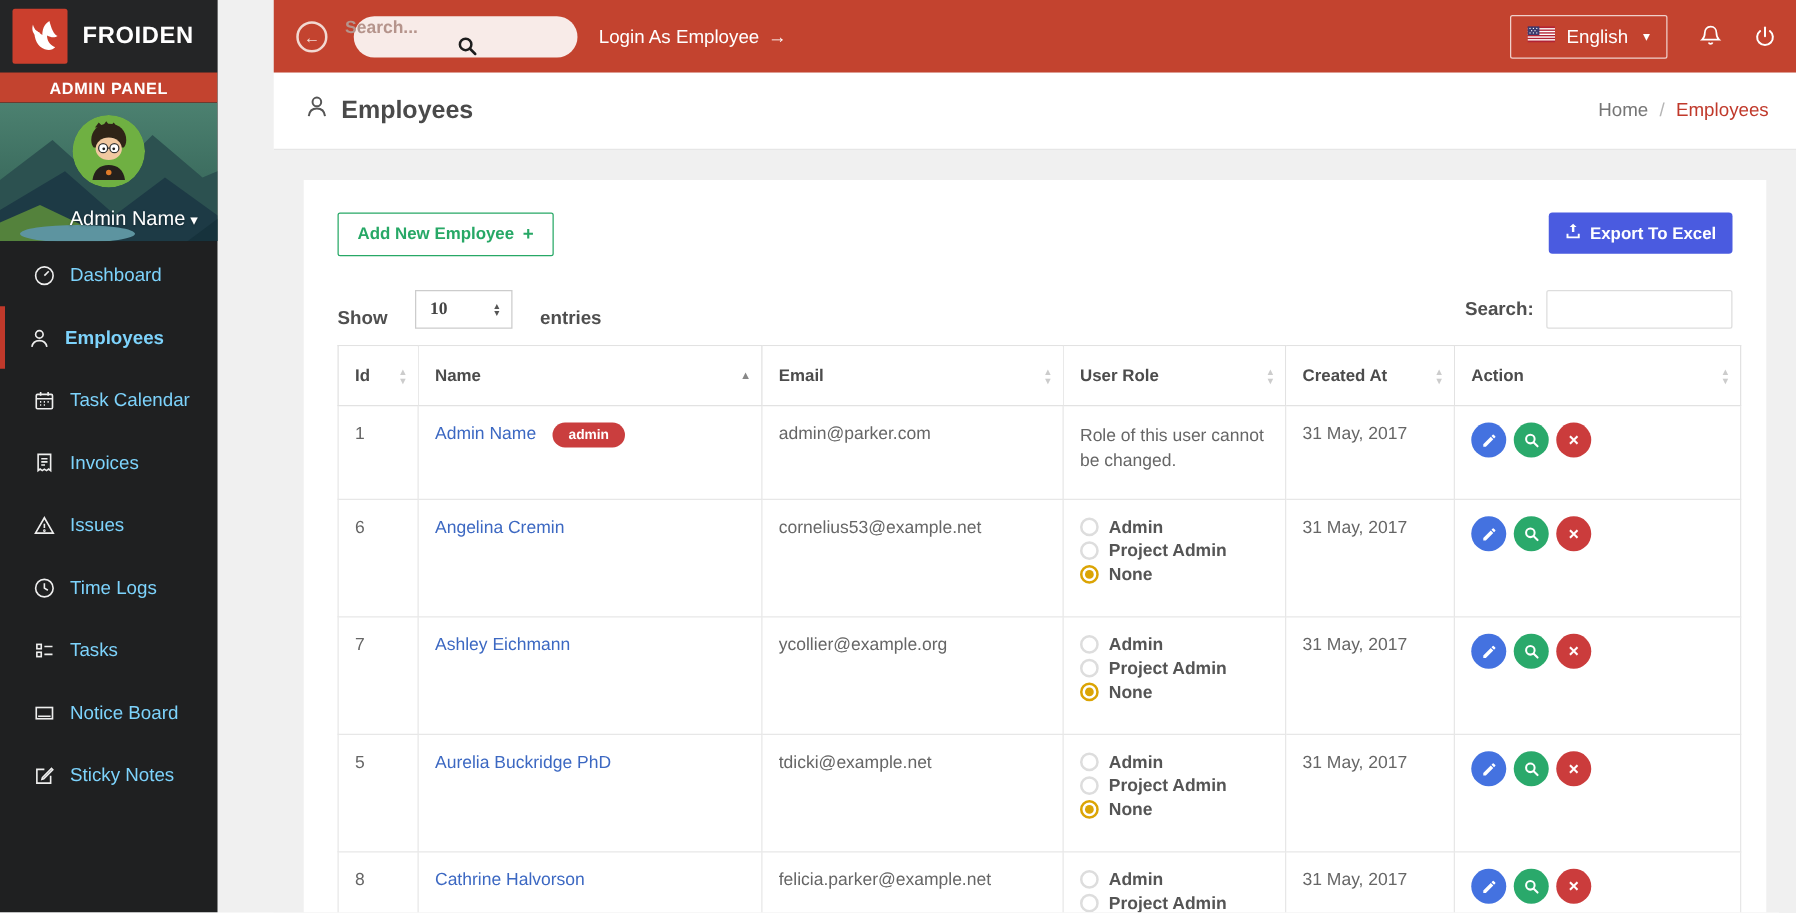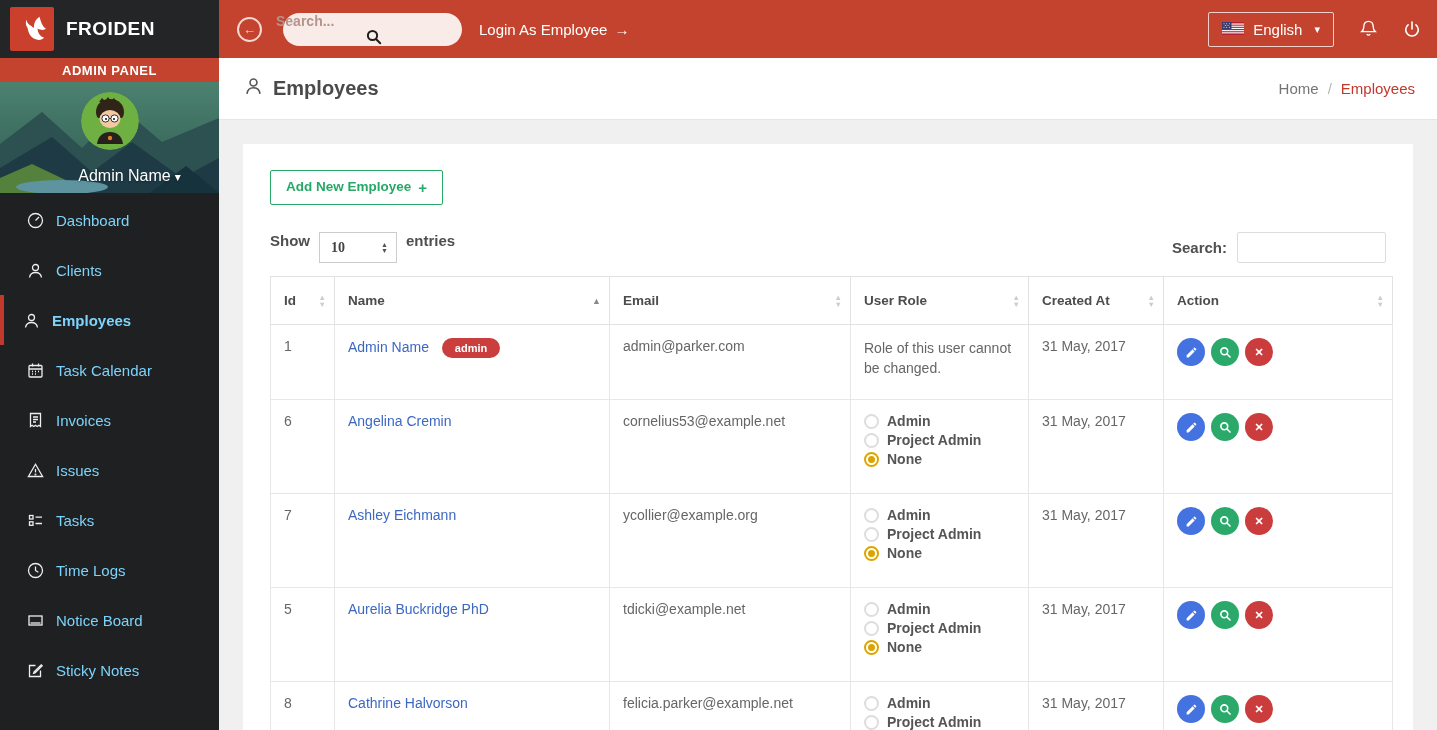--- a/index.html
+++ b/index.html
@@ -2,21 +2,21 @@
 <html><head>
 <meta charset="utf-8">
 <style>
   * { margin:0; padding:0; box-sizing:border-box; }
   html,body { width:1437px; height:730px; overflow:hidden; }
   body {
     font-family:"Liberation Sans", sans-serif;
     background:#f0f0f0; position:relative; color:#666;
   }
   
-  .sidebar { position:absolute; left:0; top:0; width:219px; height:730px;
+  .sidebar { position:absolute; left:0; top:0; width:174px; height:730px;
     background:#1f2021; z-index:5; overflow:hidden; }
   .logo-strip { height:58px; background:#242526; display:flex; align-items:center; gap:12px; padding-left:10px; cursor:pointer; }
   .logo-square { width:44px; height:44px; background:#cb3f2d; border-radius:2px;
     display:flex; align-items:center; justify-content:center; }
   .logo-text { color:#fff; font-size:19px; font-weight:600; letter-spacing:.5px; }
   .panel-strip { height:24px; background:#c3432f; color:#fff; font-size:13px;
     font-weight:bold; display:flex; align-items:center; justify-content:center; letter-spacing:.5px; }
   .user-area { position:relative; height:111px; overflow:hidden; }
   .user-area svg.bg { position:absolute; inset:0; }
   .avatar { position:absolute; left:50%; top:10px; transform:translateX(-50%);
@@ -61,21 +61,21 @@
   .main { position:absolute; left:219px; right:0; top:120px; bottom:0; background:#f0f0f0; overflow:hidden; }
   .card { margin:24px; background:#fff; min-height:620px; padding:26px 27px; }
   .card-top { display:flex; justify-content:space-between; align-items:flex-start; }
   .add-btn { border:1px solid #27a866; color:#27a866; background:#fff; border-radius:2px;
     font-family:inherit; font-size:13.5px; font-weight:bold; padding:8px 15px; cursor:pointer;
     display:flex; gap:7px; }
   .export-btn { border:none; background:#4a5be0; color:#fff; border-radius:3px;
     font-family:inherit; font-size:13.5px; font-weight:bold; padding:8px 13px; cursor:pointer;
     display:flex; align-items:center; gap:7px; }
   .controls { margin-top:27px; display:flex; align-items:center; }
-  .ctl-left { display:flex; align-items:flex-start; gap:9px; font-size:15px; font-weight:bold; color:#4f4f4f; }
+  .ctl-left { display:flex; align-items:flex-end; gap:22px; font-size:15px; font-weight:bold; color:#4f4f4f; }
   .len-select { width:78px; height:31px; border:1px solid #ccc; border-radius:0;
     display:flex; align-items:center; padding:0 8px 0 11px; font-size:14px; font-weight:bold;
     color:#444; cursor:pointer; background:#fff;font-family:Liberation Serif, serif; }
   .len-select .arrows { margin-left:auto; display:flex; flex-direction:column;
     font-size:7px; line-height:6px; color:#555; }
   .ctl-right { margin-left:auto; display:flex; align-items:center; gap:10px;
     font-size:15px; font-weight:bold; color:#4f4f4f; }
   .dt-search { width:149px; height:31px; border:1px solid #ddd; border-radius:2px;
     font-family:inherit; font-size:14px; padding:0 8px; outline:none; color:#555; }
   
@@ -160,29 +160,20 @@
   <nav class="menu">
     <div class="menu-item">
       <span class="mi">
           <svg width="17" height="17" viewBox="0 0 17 17">
             <circle cx="8.5" cy="8.5" r="7"></circle>
             <path d="M8.5 8.5L12 5"></path>
           </svg>
         </span>
       <span>Dashboard</span>
     </div>
-    <div class="menu-item">
-      <span class="mi">
-          <svg width="17" height="17" viewBox="0 0 17 17">
-            <circle cx="8.5" cy="5.5" r="3"></circle>
-            <path d="M2.5 15.5c.6-3.4 2.9-5 6-5s5.4 1.6 6 5"></path>
-          </svg>
-        </span>
-      <span>Clients</span>
-    </div>
     <div class="menu-item active">
       <span class="mi">
           <svg width="17" height="17" viewBox="0 0 17 17">
             <circle cx="8.5" cy="5.5" r="3"></circle>
             <path d="M2.5 15.5c.6-3.4 2.9-5 6-5s5.4 1.6 6 5"></path>
           </svg>
         </span>
       <span>Employees</span>
     </div>
     <div class="menu-item">
@@ -210,35 +201,35 @@
             <path d="M8.5 2.2L15.6 14.5H1.4z"></path>
             <path d="M8.5 7v3.4"></path>
             <circle cx="8.5" cy="12.5" r=".4"></circle>
           </svg>
         </span>
       <span>Issues</span>
     </div>
     <div class="menu-item">
       <span class="mi">
           <svg width="17" height="17" viewBox="0 0 17 17">
+            <circle cx="8.5" cy="8.5" r="7"></circle>
+            <path d="M8.5 4.5v4l2.8 1.7"></path>
+          </svg>
+        </span>
+      <span>Time Logs</span>
+    </div>
+    <div class="menu-item">
+      <span class="mi">
+          <svg width="17" height="17" viewBox="0 0 17 17">
             <rect x="2.5" y="3.5" width="3.5" height="3.5"></rect>
             <rect x="2.5" y="9.8" width="3.5" height="3.5"></rect>
             <path d="M8.5 5.2H15M8.5 11.5H15"></path>
           </svg>
         </span>
       <span>Tasks</span>
-    </div>
-    <div class="menu-item">
-      <span class="mi">
-          <svg width="17" height="17" viewBox="0 0 17 17">
-            <circle cx="8.5" cy="8.5" r="7"></circle>
-            <path d="M8.5 4.5v4l2.8 1.7"></path>
-          </svg>
-        </span>
-      <span>Time Logs</span>
     </div>
     <div class="menu-item">
       <span class="mi">
           <svg width="17" height="17" viewBox="0 0 17 17">
             <rect x="2" y="4" width="13" height="9"></rect>
             <path d="M3.5 11h10"></path>
           </svg>
         </span>
       <span>Notice Board</span>
     </div>
@@ -331,20 +322,29 @@
 </div>
 
 <div class="main">
   <div class="card">
 
     <div class="card-top">
       <button class="add-btn">
         <span>Add New Employee</span>
         <span style="font-size:15px;">+</span>
       </button>
+      <button class="export-btn">
+        <span>
+          <svg width="13" height="14" viewBox="0 0 16 16" fill="#fff">
+              <path d="M8 0.5l3.4 3.4H9.2v4.8H6.8V3.9H4.6z"></path>
+              <path d="M1.5 10.5v4.5h13v-4.5h-1.9v2.6H3.4v-2.6z"></path>
+            </svg>
+        </span>
+        <span>Export To Excel</span>
+      </button>
     </div>
 
     <div class="controls">
       <div class="ctl-left">
         <span>Show</span>
         <div class="len-select">
           <span>10</span>
           <span class="arrows">
             <span>▲</span>
               <span>▼</span>

